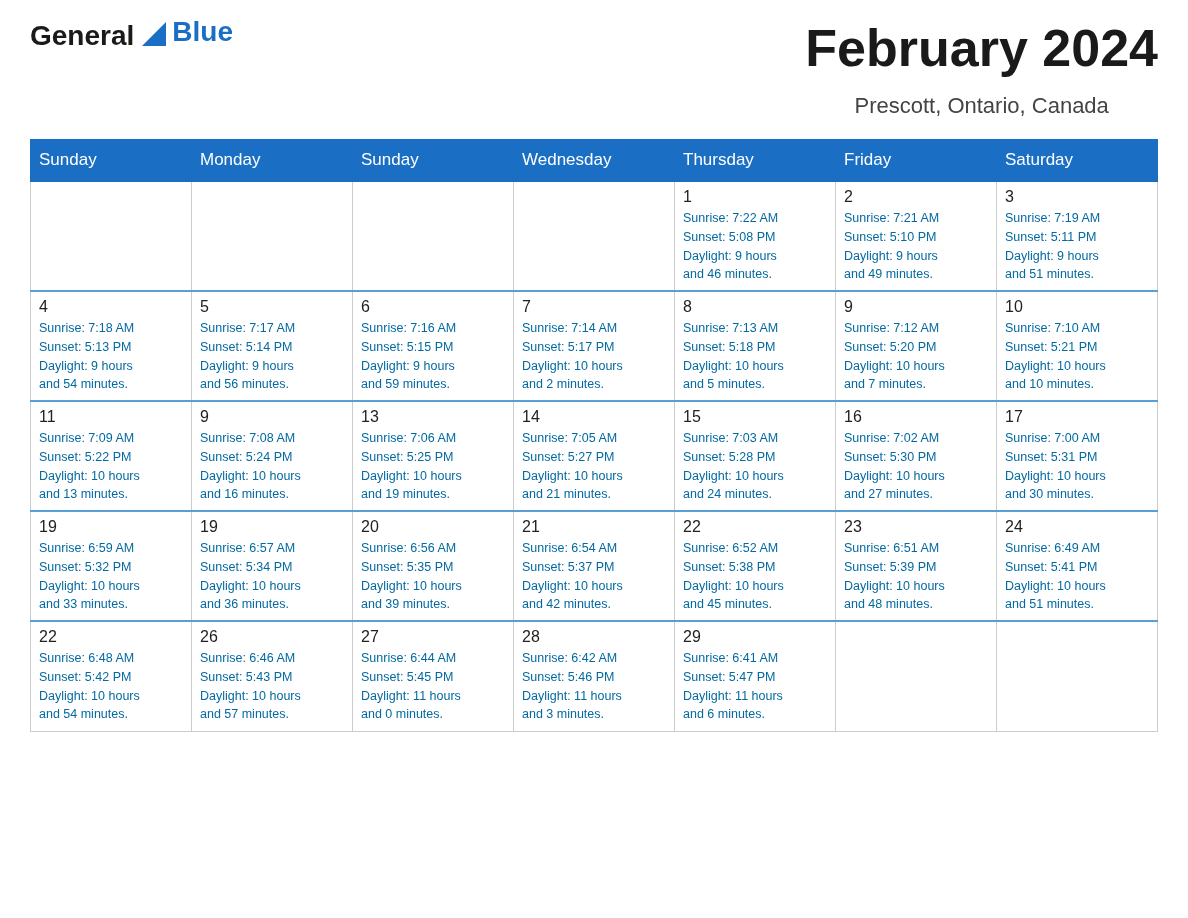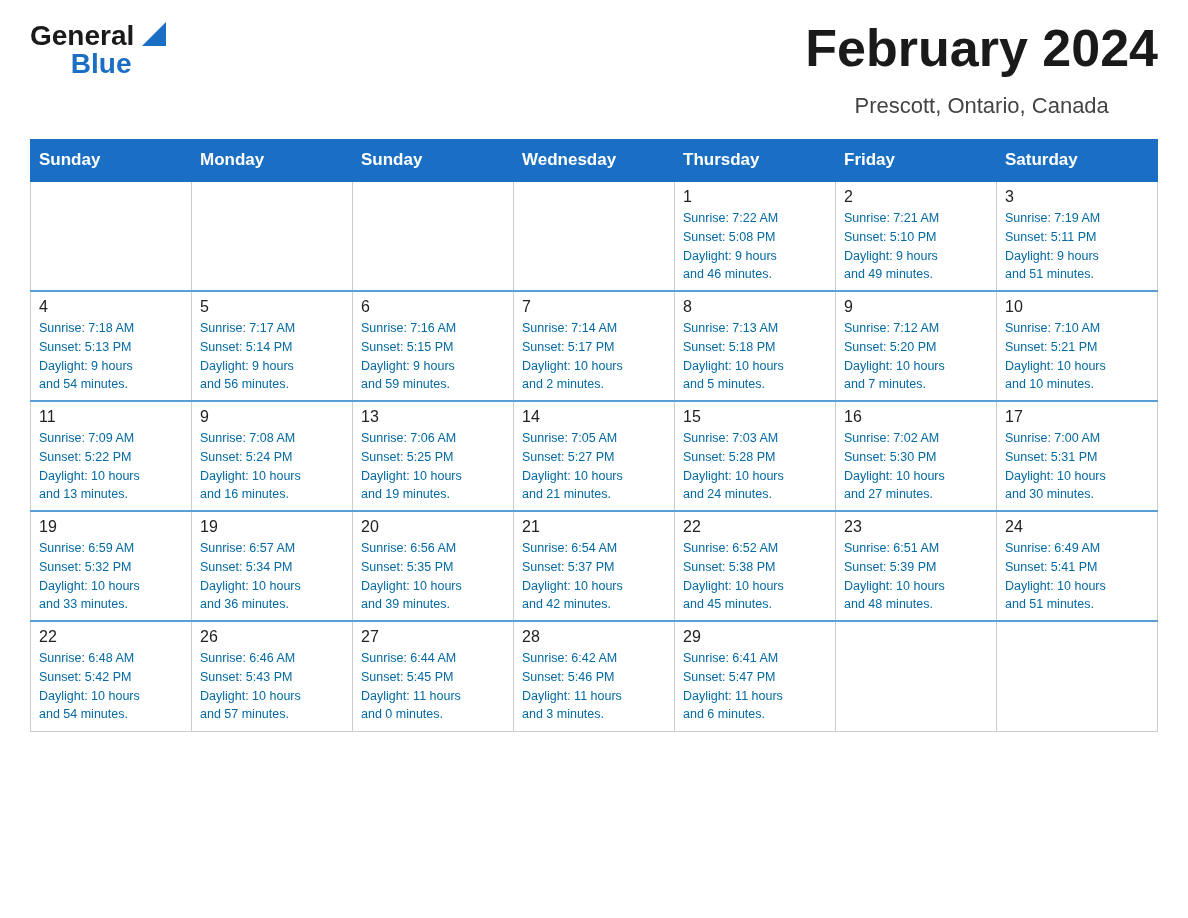--- a/index.html
+++ b/index.html
@@ -24,21 +24,21 @@
     }
     .logo-text-blue {
       font-size: 28px;
       font-weight: bold;
       color: #1a6fc4;
       font-family: Arial, sans-serif;
       text-align: center;
     }
     .logo-wrapper {
       display: flex;
-      flex-direction: column;
+      flex-direction: row;
     }
     .logo-top {
       display: flex;
       align-items: center;
     }
     .title-section {
       text-align: center;
     }
     .month-title {
       font-size: 52px;
@@ -53,21 +53,21 @@
     }
     .calendar-table {
       width: 100%;
       border-collapse: collapse;
       table-layout: fixed;
     }
     .calendar-table th {
       background-color: #1a6fc4;
       color: #fff;
       font-size: 17px;
-      font-weight: bold;
+      font-weight: normal;
       padding: 10px 8px;
       text-align: left;
       border: 1px solid #1a6fc4;
     }
     .calendar-table td {
       border: 1px solid #ccc;
       vertical-align: top;
       padding: 6px 8px;
       font-size: 13px;
       color: #333;

